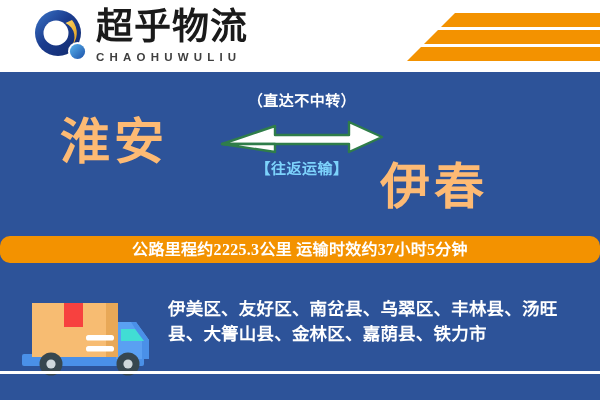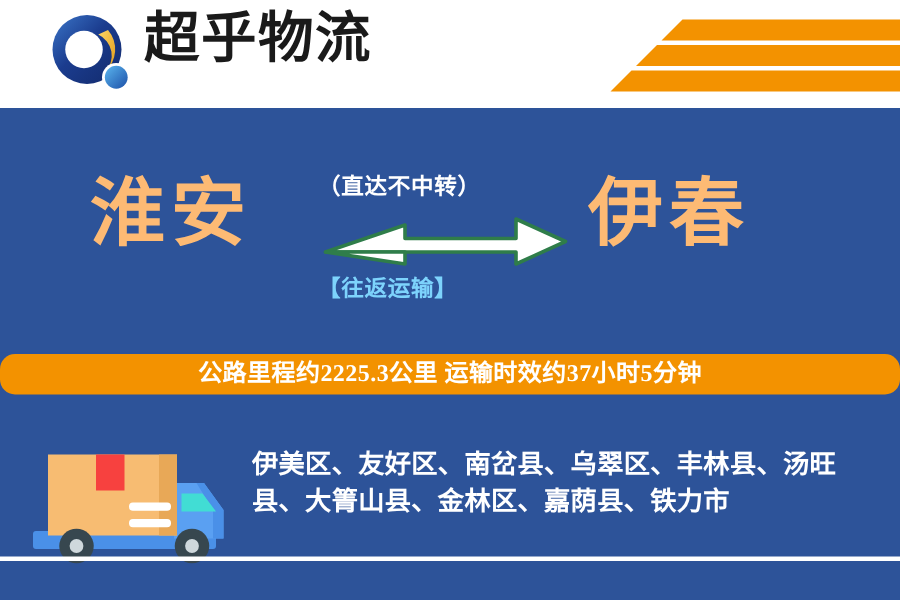--- a/index.html
+++ b/index.html
@@ -89,29 +89,29 @@
     top: 42px;
     font-family: "Liberation Serif", "DejaVu Serif", serif;
     font-weight: bold;
     font-size: 50px;
     line-height: 56px;
     color: #fdba74;
     letter-spacing: 4px;
     white-space: nowrap;
   }
   .city-origin { left: 60px; }
-  .city-dest   { left: 392px; }
+  .city-dest   { left: 380px; margin-top: 45px; }
 
   .arrow-group {
     position: absolute;
     left: 212px;
     top: 20px;
     width: 180px;
     height: 120px;
-    margin-top: 24px;
+    text-align: center;
   }
   .arrow-caption-top {
     font-family: "Liberation Serif", "DejaVu Serif", serif;
     font-weight: bold;
     font-size: 15px;
     line-height: 18px;
     color: #ffffff;
     letter-spacing: 0.5px;
     white-space: nowrap;
   }
@@ -221,20 +221,21 @@
         <circle cx="26" cy="25" r="23" fill="url(#ringGrad)"></circle>
         <circle cx="24" cy="25" r="12.5" fill="#ffffff"></circle>
         <path d="M40 12 A20 20 0 0 1 38 40 A15.5 15.5 0 0 0 33.5 15 Z" fill="url(#moonGrad)"></path>
         <circle cx="45.5" cy="43.5" r="9.5" fill="#ffffff"></circle>
         <circle cx="45.5" cy="43.5" r="7.6" fill="url(#dotGrad)"></circle>
       </svg>
     </div>
 
     <div class="brand-block">
       <div class="brand-cn">超乎物流</div>
+      <div class="brand-en">CHAOHUWULIU</div>
     </div>
 
     <div class="stripes">
       <svg width="250" height="72" viewBox="0 0 250 72" xmlns="http://www.w3.org/2000/svg">
         <polygon points="85,13 250,13 250,27 71,27" fill="#f39200"></polygon>
         <polygon points="68,30 250,30 250,44 54,44" fill="#f39200"></polygon>
         <polygon points="51,47 250,47 250,61 37,61" fill="#f39200"></polygon>
       </svg>
     </div>
   </div>

